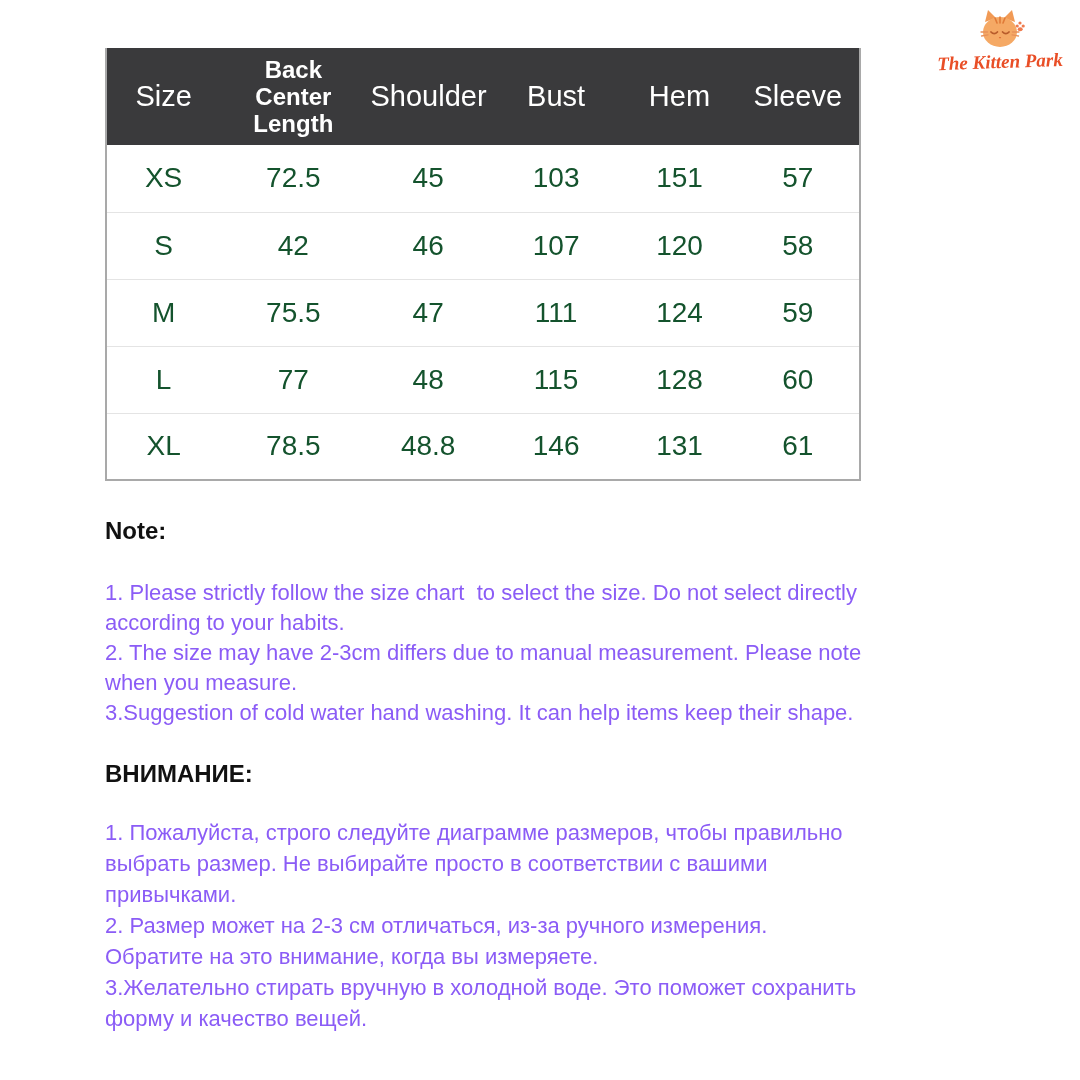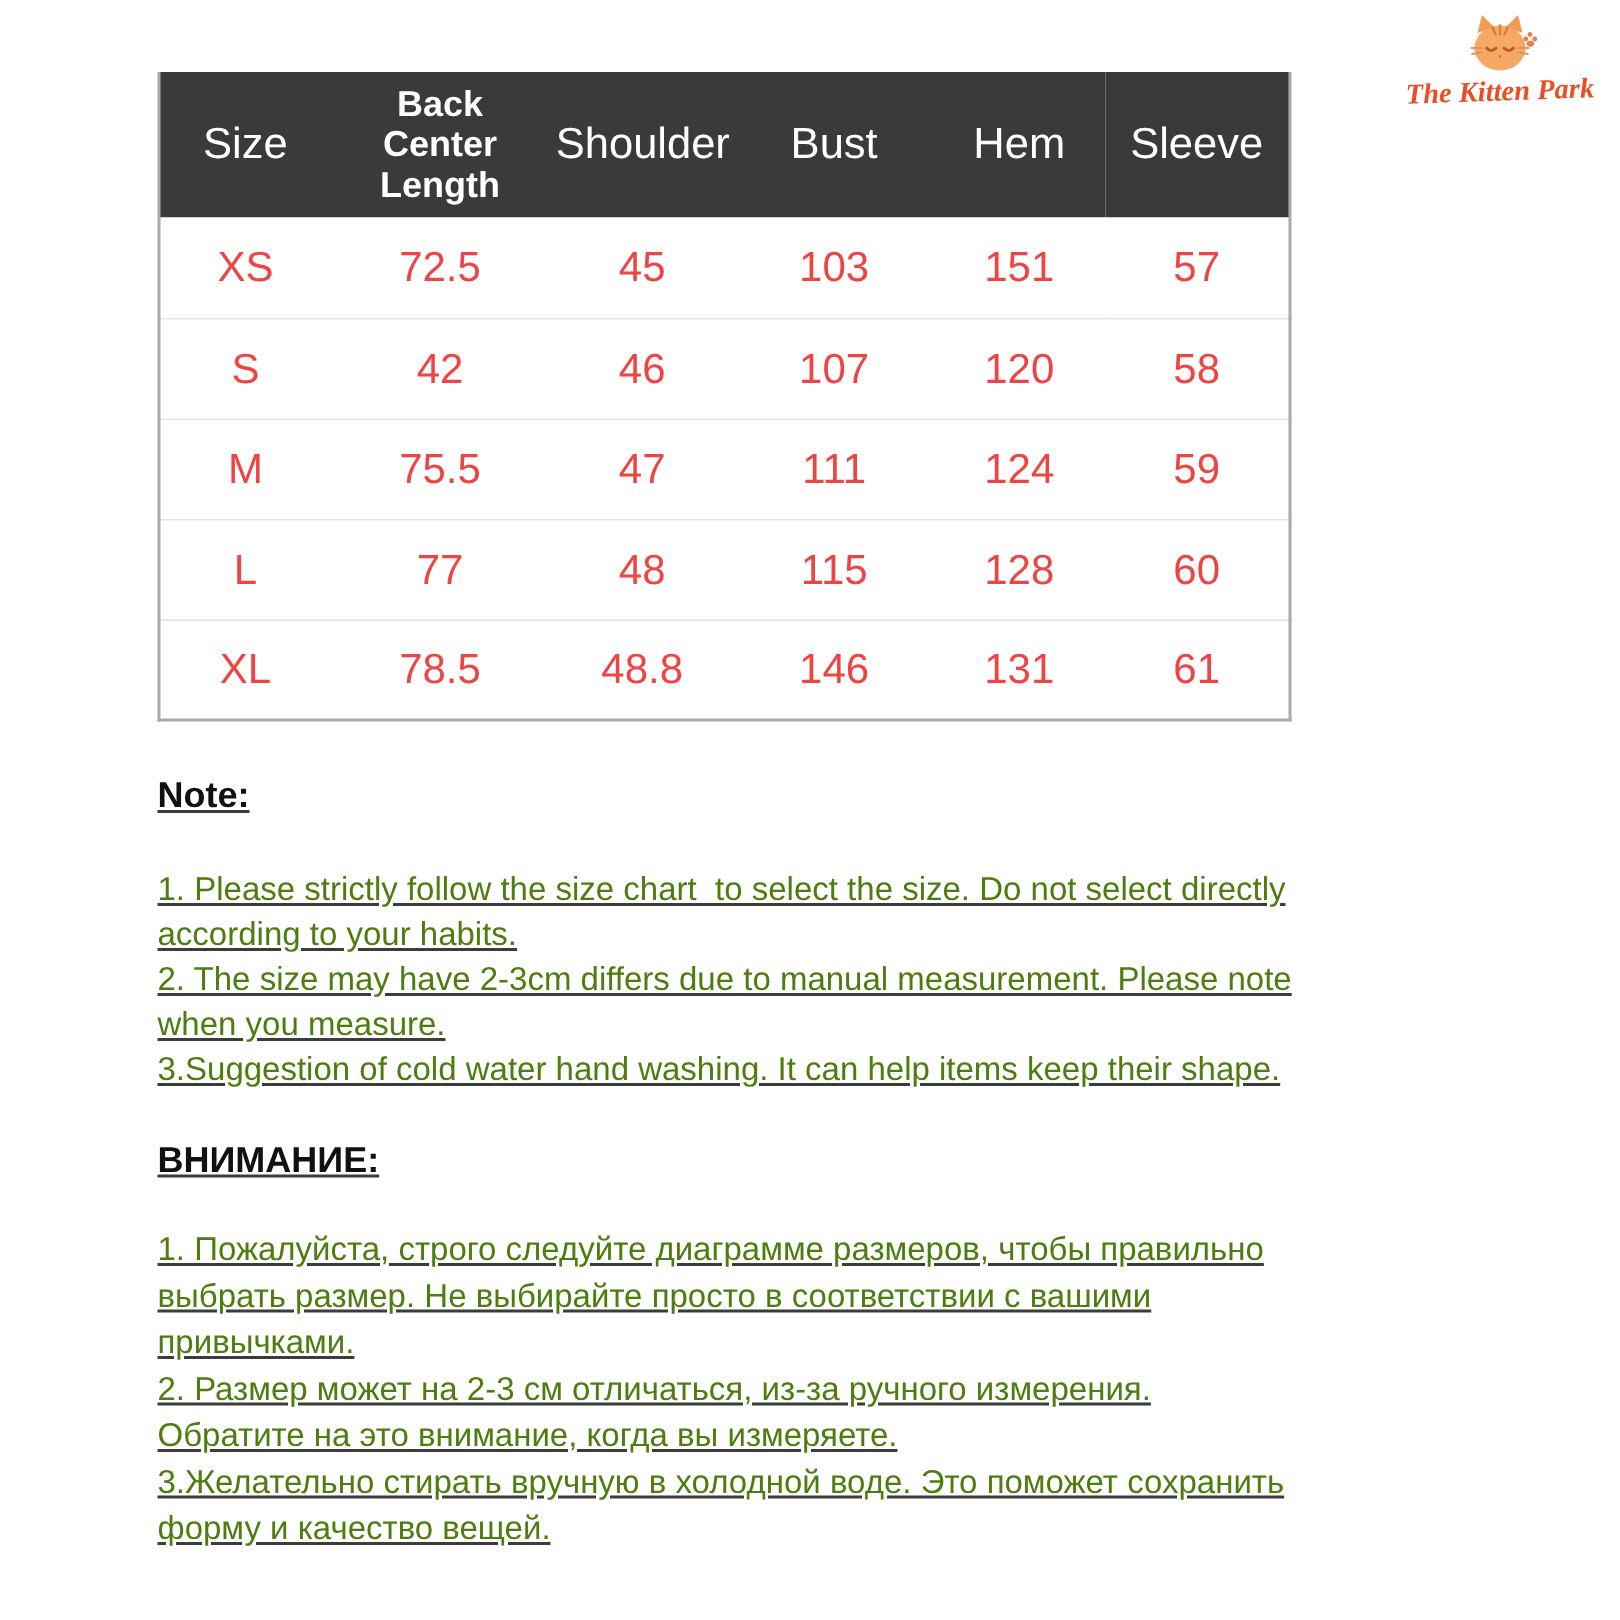--- a/index.html
+++ b/index.html
@@ -57,50 +57,49 @@
   }
   .size-table thead th.small-head {
     font-size: 24px;
     line-height: 27px;
     font-weight: bold;
   }
   .size-table tbody td {
     height: 67px;
     text-align: center;
     vertical-align: middle;
-    color: #ef4444;
+    color: #14532d;
     font-size: 28px;
     background: #ffffff;
     border-top: 1px solid #e4e4e4;
   }
   .size-table tbody tr:first-child td { border-top: none; }
 
   
   .notes {
     position: absolute;
     left: 105px;
     top: 518px;
     width: 930px;
     color: #3c3c3c;
-    text-decoration: underline;
   }
   .note-heading {
     font-size: 24px;
     font-weight: bold;
     color: #111111;
     line-height: 26px;
   }
   .note-heading.ru { margin-top: 33px; }
   .notes .para-block-en { margin-top: 34px; }
   .notes .para-block-ru { margin-top: 30px; }
   .notes p {
     white-space: pre-wrap;
     font-size: 22px;
     line-height: 30px;
-    color: #4d7c0f;
+    color: #8b5cf6;
   }
   .para-block-ru p { line-height: 31px; }
 </style>
 </head>
 <body>
 
 <div class="canvas">
 
   <div class="logo">
     <svg class="logo-cat" width="56" height="42" viewBox="0 0 56 42" aria-hidden="true">

